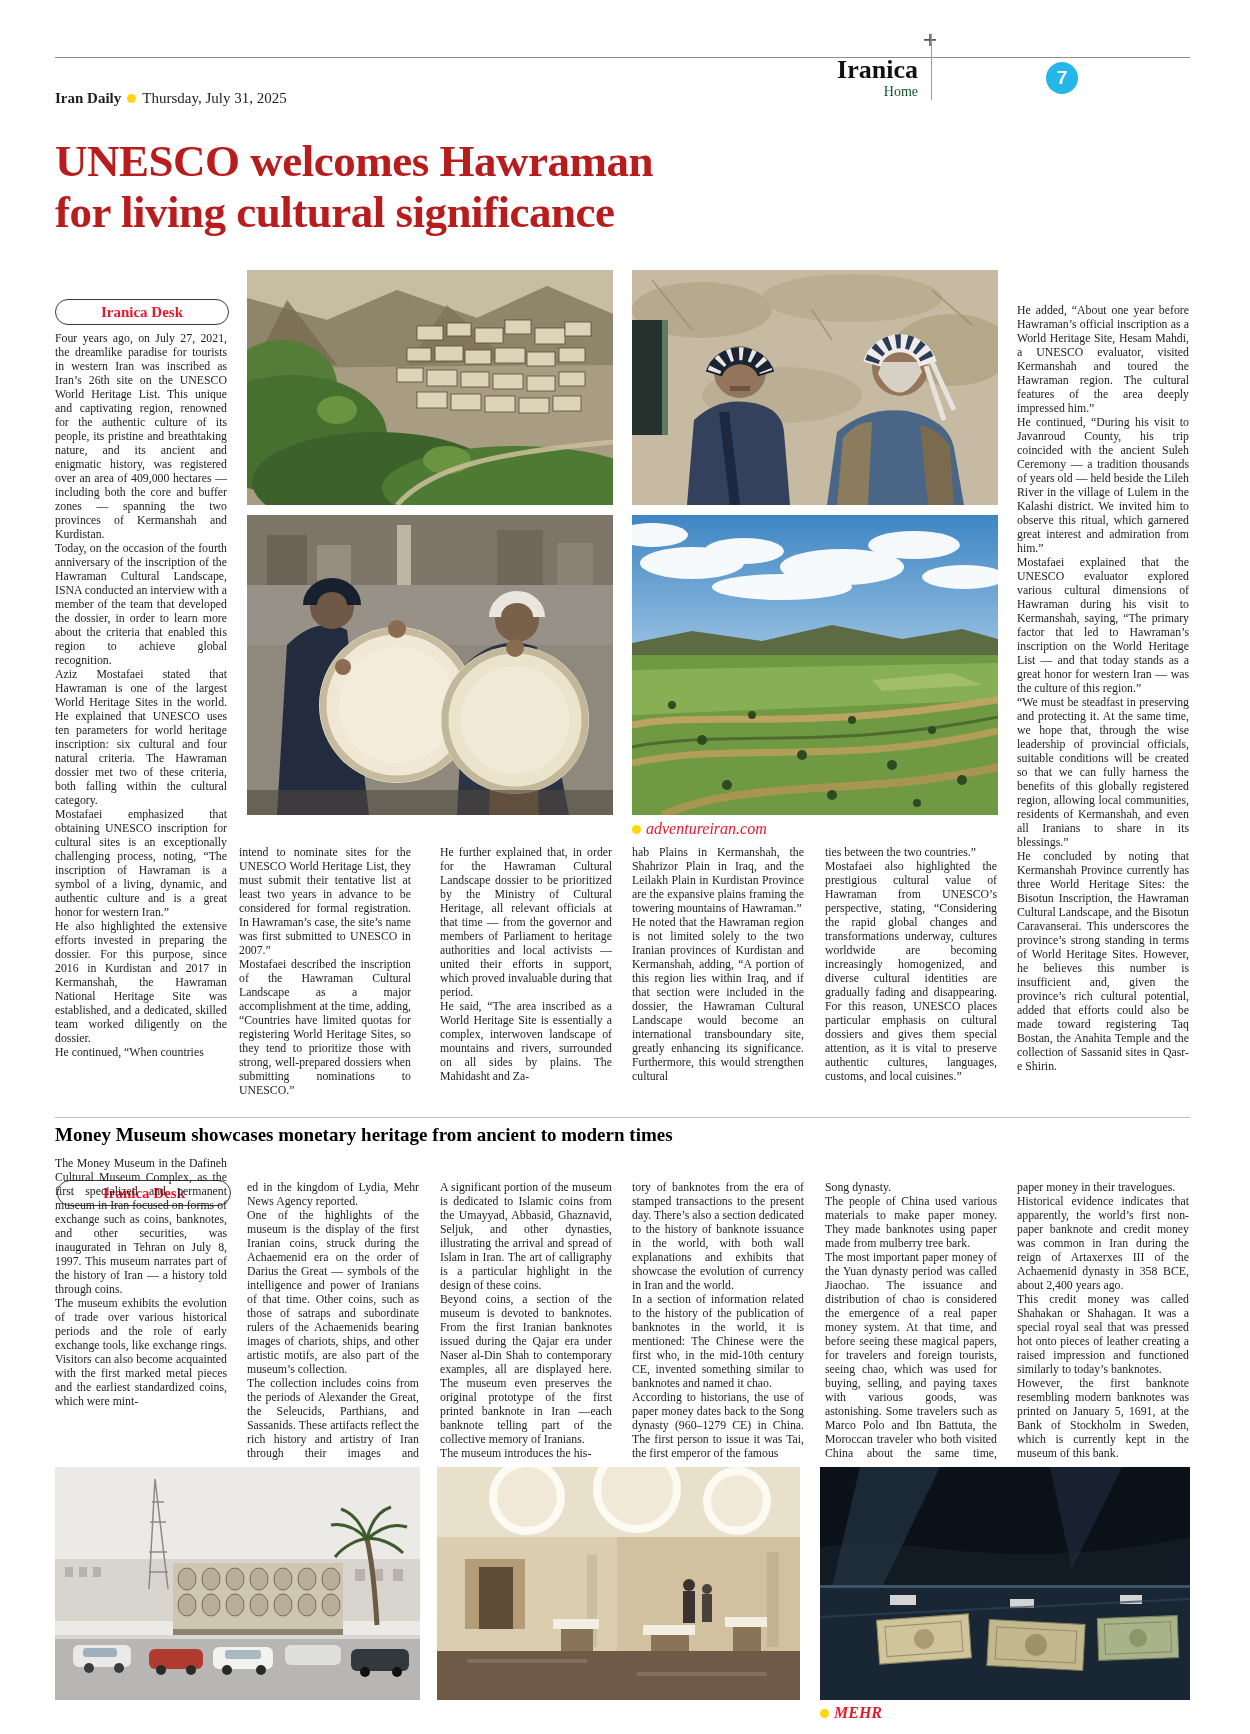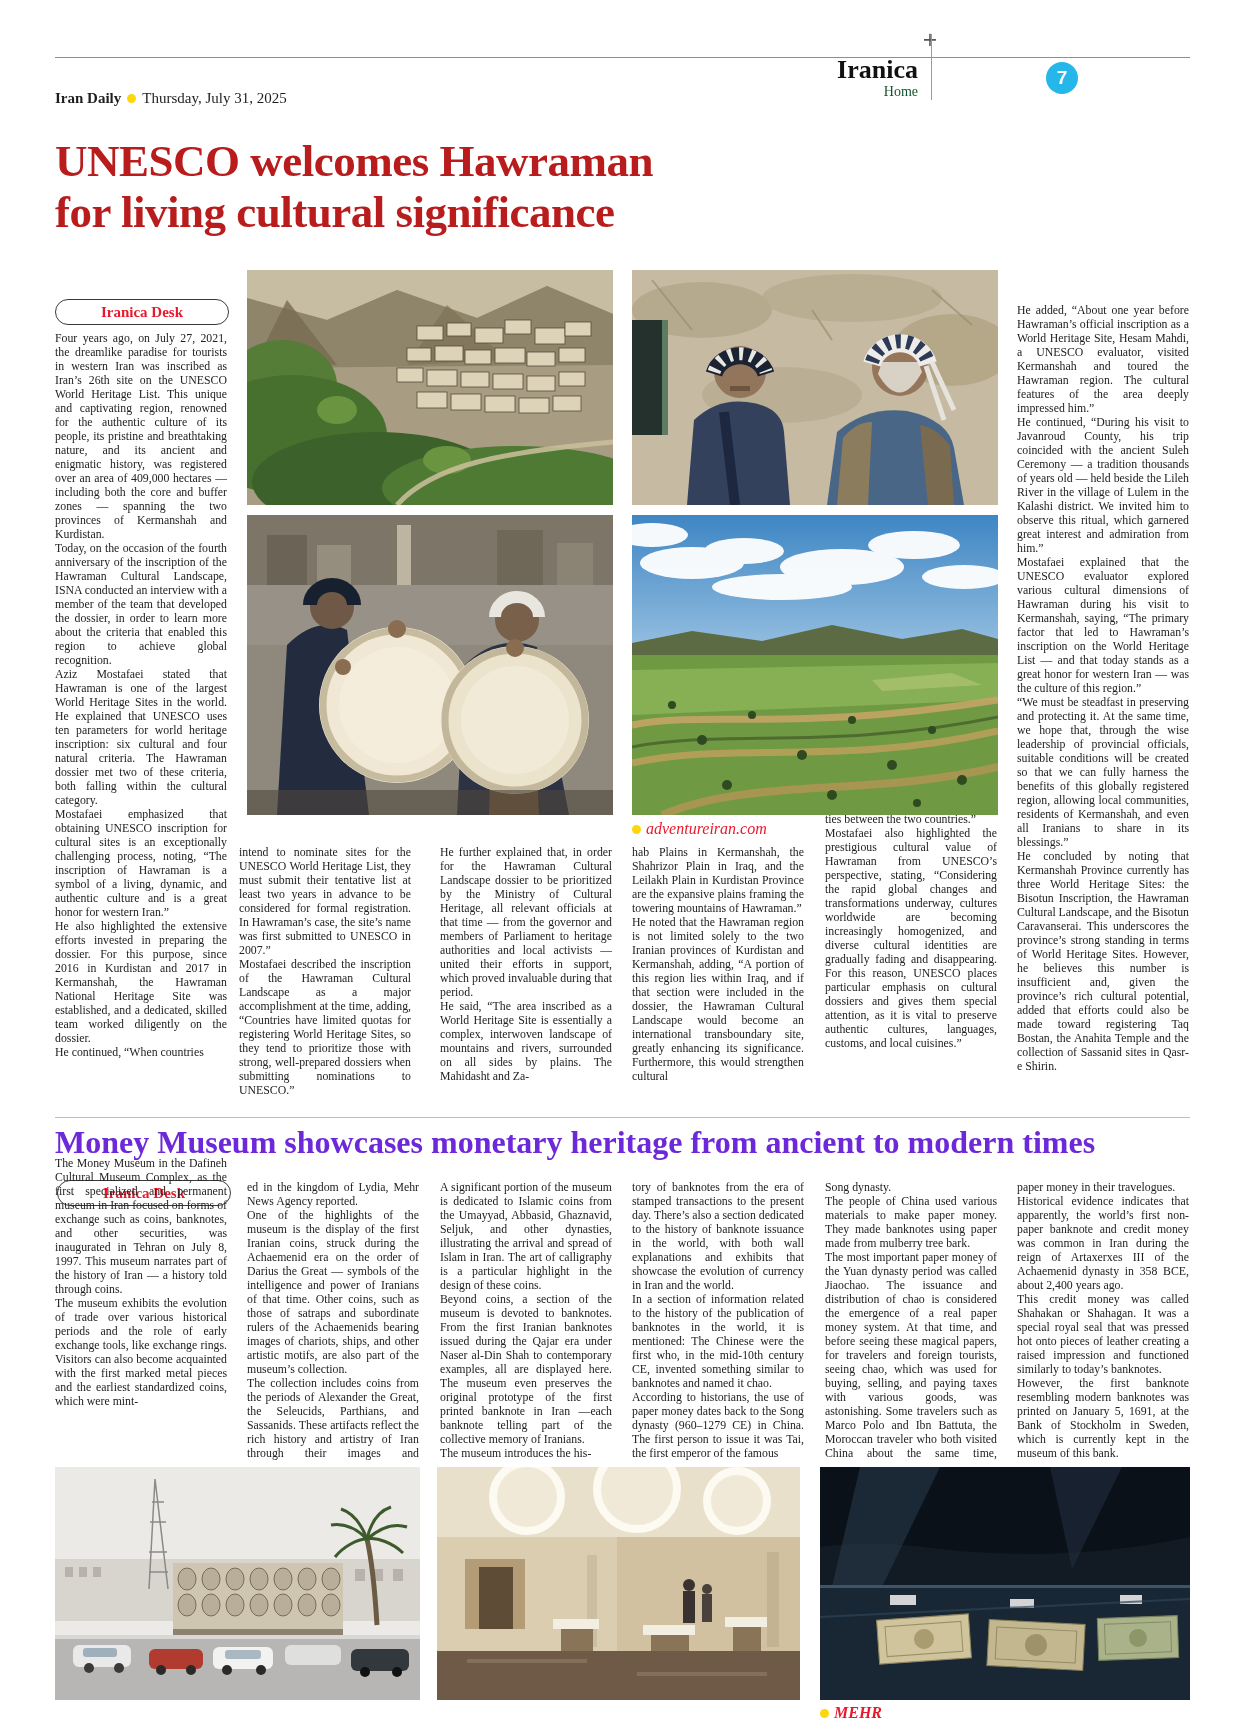--- a/index.html
+++ b/index.html
@@ -17,21 +17,21 @@
   .sectionblock{left:700px;top:56px;width:218px;text-align:right;line-height:1.05;}
   .sectionname{font-size:26px;font-weight:bold;color:#111;}
   .sectionhome{font-size:14px;color:#14532d;margin-top:2px;}
   .pagecircle{left:1046px;top:62px;width:32px;height:32px;border-radius:50%;background:#25b6ea;
               color:#fff;font-family:"Liberation Sans",sans-serif;font-weight:bold;font-size:19px;
               text-align:center;line-height:32px;}
 
   
   .headline1{left:55px;top:136px;width:920px;font-size:45px;font-weight:bold;line-height:1.14;
              letter-spacing:-0.5px;color:#b91c1c;white-space:pre-line;}
-  .headline2{left:55px;top:1124px;width:1110px;font-size:32px;font-weight:bold;color:#6d28d9;}
+  .headline2{left:55px;top:1124px;width:1110px;font-size:19px;font-weight:bold;color:#000000;}
   .kicker{width:172px;height:24px;border:1.4px solid #3a3a3a;border-radius:13px;
           display:flex;align-items:center;justify-content:center;
           color:#e8192c;font-weight:bold;font-size:15px;background:#fff;}
   .coltext{width:172px;font-size:11.8px;line-height:14px;text-align:justify;
            white-space:pre-line;overflow:hidden;color:#222;}
   .photo{overflow:hidden;background:#ccc;}
   .photo svg{display:block;width:100%;height:100%;}
   .credit{display:flex;align-items:center;gap:5px;
           font-size:16px;font-style:italic;color:#e8192c;}
   .credit.bold{font-weight:bold;}
@@ -68,21 +68,21 @@
 Aziz Mostafaei stated that Hawraman is one of the largest World Heritage Sites in the world. He explained that UNESCO uses ten parameters for world heritage inscription: six cultural and four natural criteria. The Hawraman dossier met two of these criteria, both falling within the cultural category.
 Mostafaei emphasized that obtaining UNESCO inscription for cultural sites is an exceptionally challenging process, noting, “The inscription of Hawraman is a symbol of a living, dynamic, and authentic culture and is a great honor for western Iran.”
 He also highlighted the extensive efforts invested in preparing the dossier. For this purpose, since 2016 in Kurdistan and 2017 in Kermanshah, the Hawraman National Heritage Site was established, and a dedicated, skilled team worked diligently on the dossier.
 He continued, “When countries</div>
   <div class="abs coltext" style="left:239px;top:845px;height:258px;">intend to nominate sites for the UNESCO World Heritage List, they must submit their tentative list at least two years in advance to be considered for formal registration. In Hawraman’s case, the site’s name was first submitted to UNESCO in 2007.”
 Mostafaei described the inscription of the Hawraman Cultural Landscape as a major accomplishment at the time, adding, “Countries have limited quotas for registering World Heritage Sites, so they tend to prioritize those with strong, well-prepared dossiers when submitting nominations to UNESCO.”</div>
   <div class="abs coltext" style="left:440px;top:845px;height:258px;">He further explained that, in order for the Hawraman Cultural Landscape dossier to be prioritized by the Ministry of Cultural Heritage, all relevant officials at that time — from the governor and members of Parliament to heritage authorities and local activists — united their efforts in support, which proved invaluable during that period.
 He said, “The area inscribed as a World Heritage Site is essentially a complex, interwoven landscape of mountains and rivers, surrounded on all sides by plains. The Mahidasht and Za-</div>
   <div class="abs coltext" style="left:632px;top:845px;height:258px;">hab Plains in Kermanshah, the Shahrizor Plain in Iraq, and the Leilakh Plain in Kurdistan Province are the expansive plains framing the towering mountains of Hawraman.”
 He noted that the Hawraman region is not limited solely to the two Iranian provinces of Kurdistan and Kermanshah, adding, “A portion of this region lies within Iraq, and if that section were included in the dossier, the Hawraman Cultural Landscape would become an international transboundary site, greatly enhancing its significance. Furthermore, this would strengthen cultural</div>
-  <div class="abs coltext" style="left:825px;top:812px;height:258px;">ties between the two countries.”
+  <div class="abs coltext" style="left:825px;top:845px;height:258px;">ties between the two countries.”
 Mostafaei also highlighted the prestigious cultural value of Hawraman from UNESCO’s perspective, stating, “Considering the rapid global changes and transformations underway, cultures worldwide are becoming increasingly homogenized, and diverse cultural identities are gradually fading and disappearing. For this reason, UNESCO places particular emphasis on cultural dossiers and gives them special attention, as it is vital to preserve authentic cultures, languages, customs, and local cuisines.”</div>
   <div class="abs coltext" style="left:1017px;top:303px;height:780px;">He added, “About one year before Hawraman’s official inscription as a World Heritage Site, Hesam Mahdi, a UNESCO evaluator, visited Kermanshah and toured the Hawraman region. The cultural features of the area deeply impressed him.”
 He continued, “During his visit to Javanroud County, his trip coincided with the ancient Suleh Ceremony — a tradition thousands of years old — held beside the Lileh River in the village of Lulem in the Kalashi district. We invited him to observe this ritual, which garnered great interest and admiration from him.”
 Mostafaei explained that the UNESCO evaluator explored various cultural dimensions of Hawraman during his visit to Kermanshah, saying, “The primary factor that led to Hawraman’s inscription on the World Heritage List — and that today stands as a great honor for western Iran — was the culture of this region.”
 “We must be steadfast in preserving and protecting it. At the same time, we hope that, through the wise leadership of provincial officials, suitable conditions will be created so that we can fully harness the benefits of this globally registered region, allowing local communities, residents of Kermanshah, and even all Iranians to share in its blessings.”
 He concluded by noting that Kermanshah Province currently has three World Heritage Sites: the Bisotun Inscription, the Hawraman Cultural Landscape, and the Bisotun Caravanserai. This underscores the province’s strong standing in terms of World Heritage Sites. However, he believes this number is insufficient and, given the province’s rich cultural potential, added that efforts could also be made toward registering Taq Bostan, the Anahita Temple and the collection of Sassanid sites in Qasr-e Shirin.</div>
 
   <div class="abs photo" style="left:247px;top:270px;width:366px;height:235px;">
     <svg viewBox="0 0 366 235" preserveAspectRatio="none">
       <rect width="366" height="235" fill="#a89d82"></rect>

